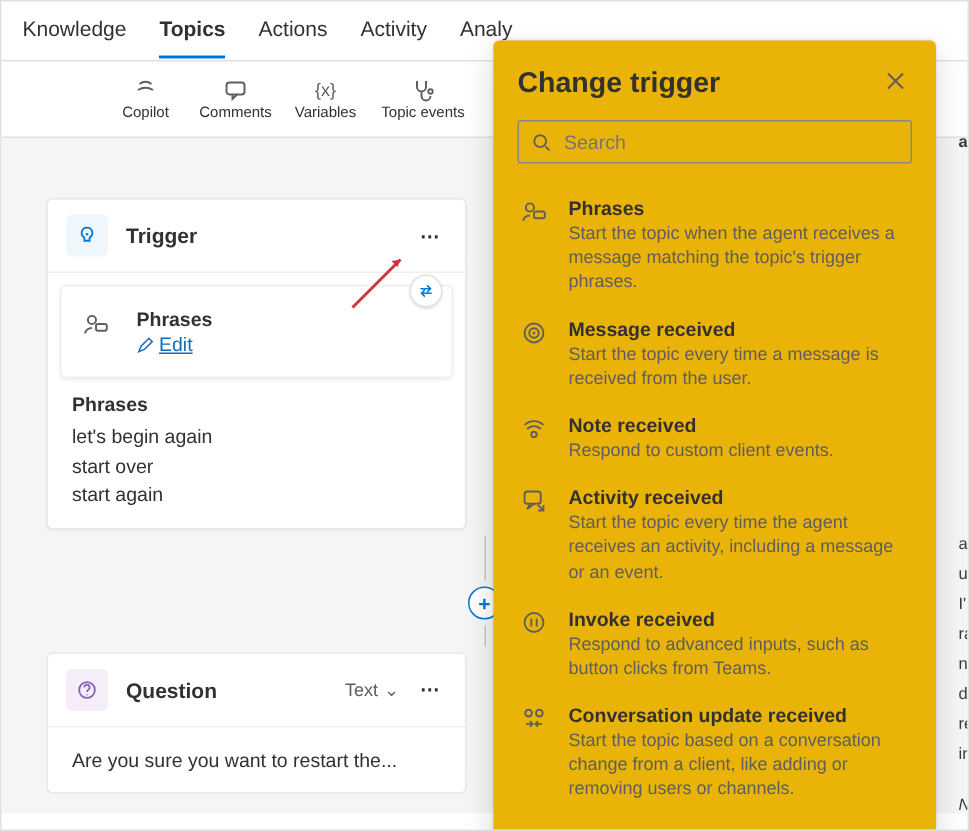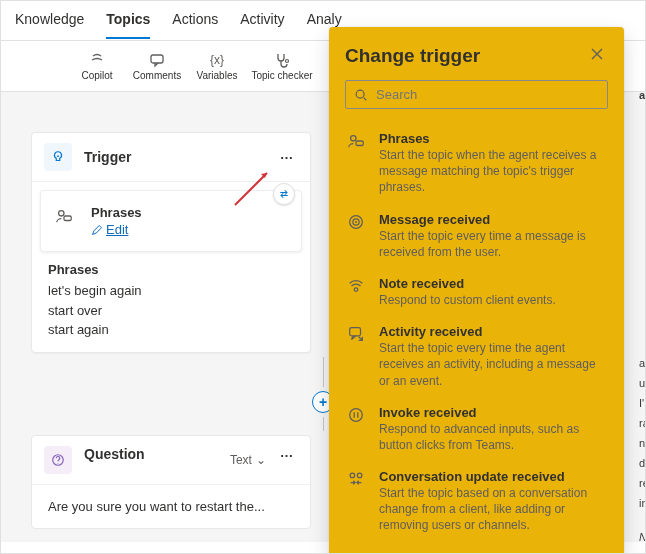--- a/index.html
+++ b/index.html
@@ -113,21 +113,21 @@
     width:22px;height:22px;border-radius:50%;
     border:1.5px solid #0078d4;background:#fff;color:#0078d4;
     display:flex;align-items:center;justify-content:center;
     margin:0 auto;font-weight:700;font-size:14px;cursor:pointer;
   }
   .question-node {
     background:#fff;border:1px solid #e8e8e8;border-radius:4px;
     width:280px;
   }
   .qn-head {
-    display:flex;padding:10px 12px;border-bottom:1px solid #f0f0f0;
+    display:flex;align-items:center;padding:10px 12px;border-bottom:1px solid #f0f0f0;
   }
   .qn-iconbox{
     width:28px;height:28px;background:#f5eef9;border-radius:4px;
     display:flex;align-items:center;justify-content:center;margin-right:12px;color:#8764b8;
   }
   .qn-title{font-weight:600;flex:1;font-size:14px;}
   .qn-type{font-size:12px;color:#605e5c;margin-right:10px;display:flex;align-items:center;gap:4px;cursor:pointer;}
   .qn-body{padding:14px 16px;font-size:13px;color:#323130;}
   .popover {
     position:absolute;
@@ -194,21 +194,21 @@
     <span class="ico" style="font-size:12px;color:#605e5c;">{x}</span>
     <span>Variables</span>
   </div>
   <div class="tool" style="width:62px;">
     <span class="ico">
       <svg width="16" height="16" viewBox="0 0 16 16" fill="none">
           <path d="M4 2 v4 a3 3 0 0 0 6 0 V2 M7 9 v3 a3 3 0 0 0 6 0" stroke="#605e5c" stroke-width="1.3"></path>
           <circle cx="13" cy="9" r="1.5" stroke="#605e5c" stroke-width="1.2"></circle>
         </svg>
     </span>
-    <span>Topic checker</span>
+    <span>Topic events</span>
   </div>
 </div>
 
 <div class="canvas">
 
   <div class="node-trigger">
     <div class="nt-head">
       <div class="nt-iconbox">
         <svg width="14" height="14" viewBox="0 0 16 16">
             <path d="M8 2a4 4 0 0 0-2 7.5V12h4v-2.5A4 4 0 0 0 8 2z" fill="none" stroke="#0078d4" stroke-width="1.4"></path>

